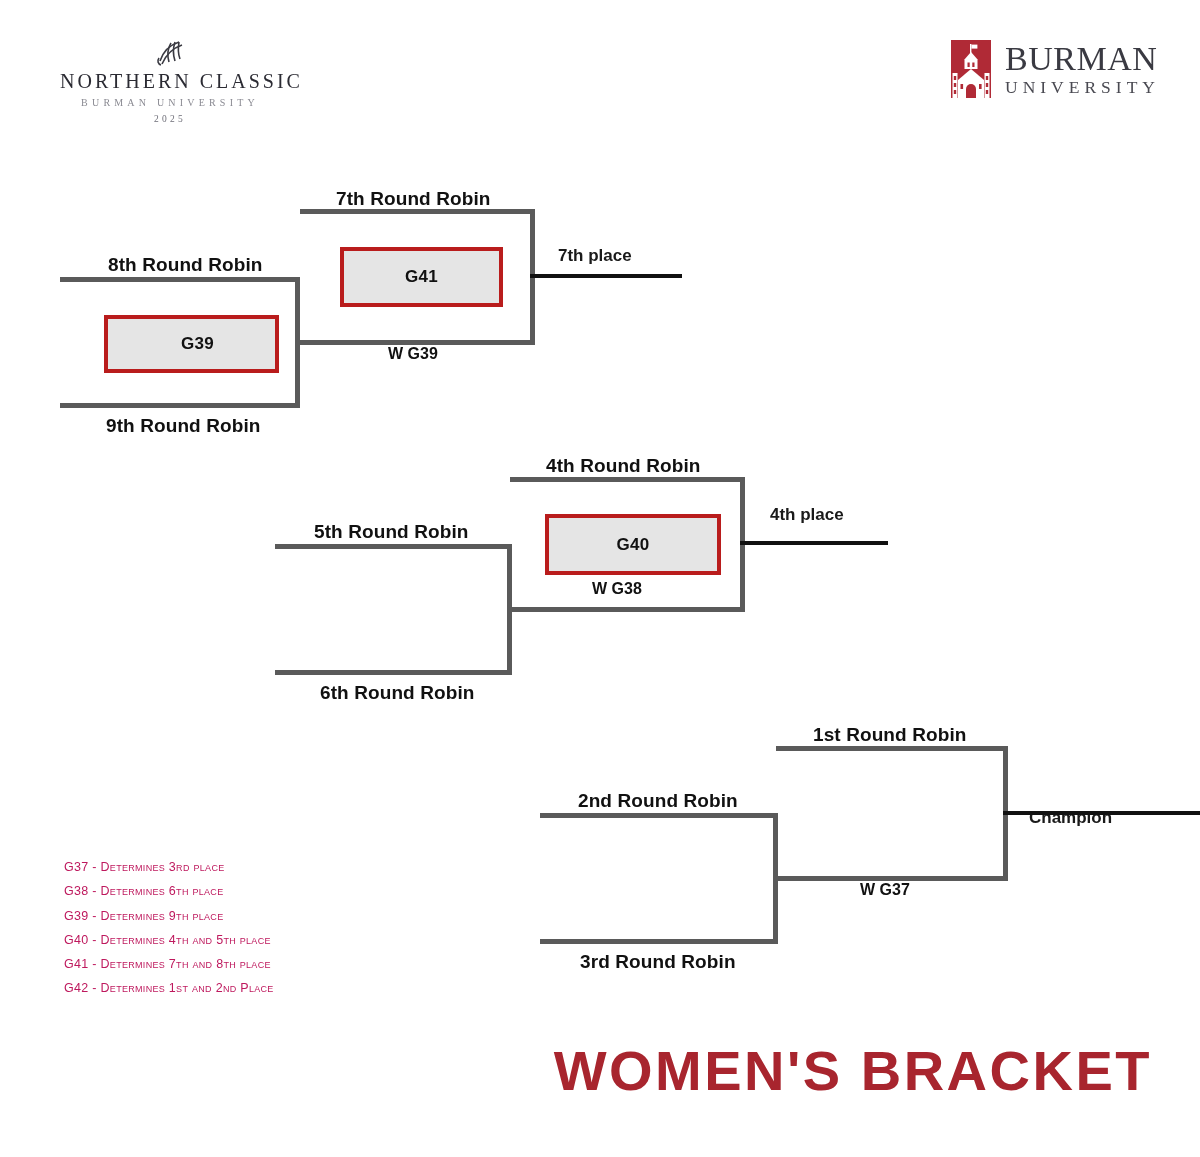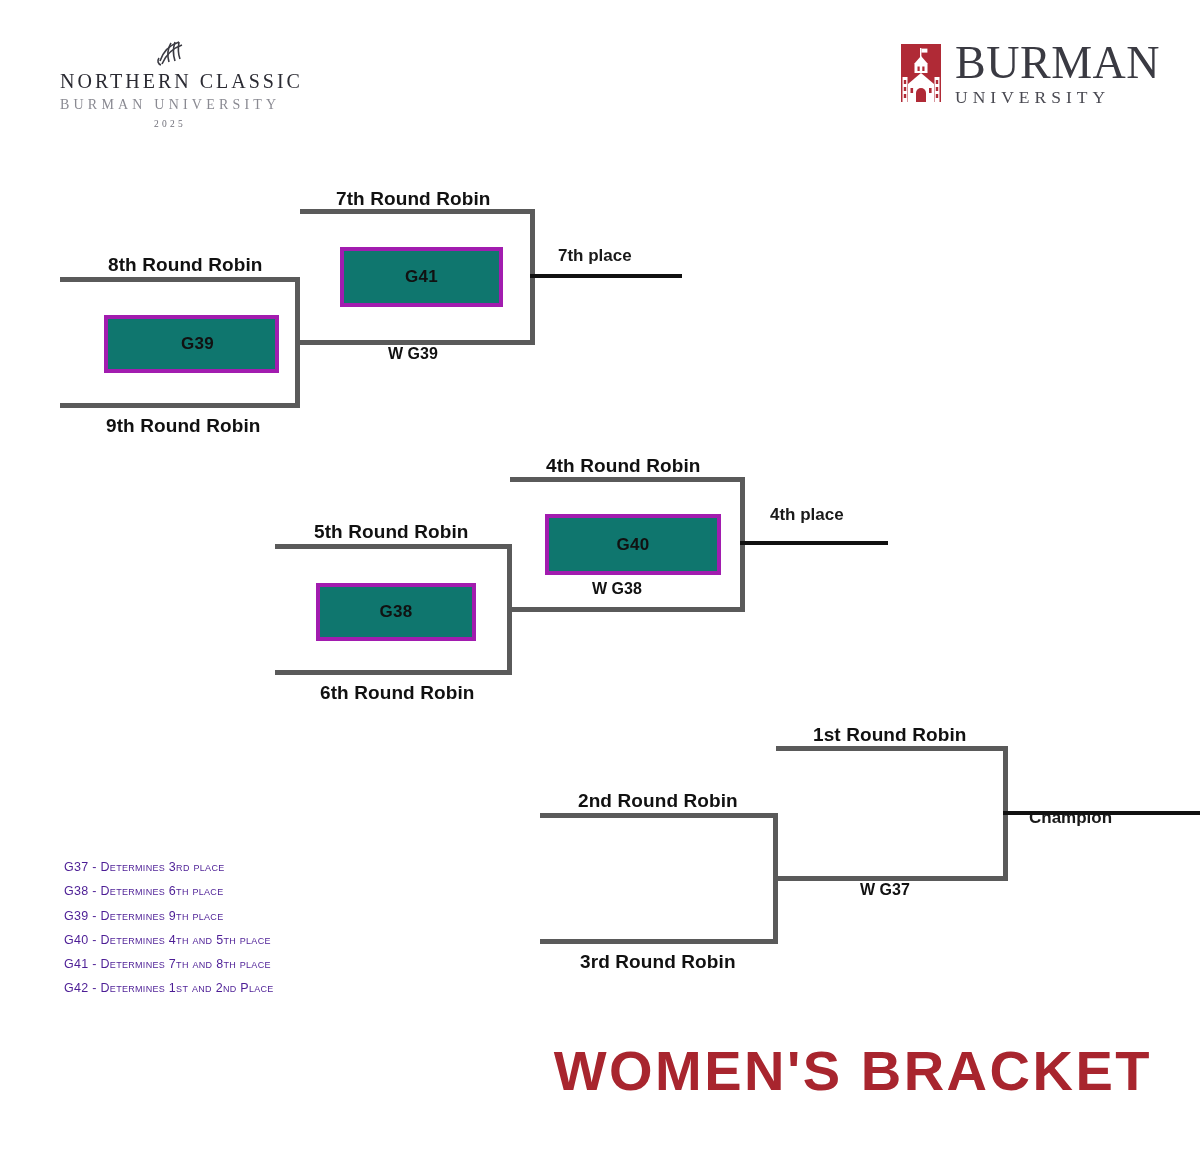--- a/index.html
+++ b/index.html
@@ -36,21 +36,21 @@
   .nc-title {
     font-family: "Liberation Serif", serif;
     font-size: 20px;
     letter-spacing: 3.0px;
     color: #2b2b33;
     white-space: nowrap;
     line-height: 1.1;
   }
   .nc-sub {
     font-family: "Liberation Serif", serif;
-    font-size: 14px;
+    font-size: 10px;
     letter-spacing: 4.2px;
     color: #8a8a92;
     margin-top: 5px;
     white-space: nowrap;
   }
   .nc-year {
     font-family: "Liberation Serif", serif;
     font-size: 9.5px;
     letter-spacing: 3.2px;
     color: #6e6e78;
@@ -67,21 +67,21 @@
     gap: 14px;
   }
   .bu-mark {
     width: 40px;
     height: 58px;
     flex: 0 0 auto;
   }
   .bu-words { line-height: 1; }
   .bu-name {
     font-family: "Liberation Serif", serif;
-    font-size: 46px;
+    font-size: 34px;
     color: #3a3a42;
     letter-spacing: 0.5px;
     line-height: 1;
   }
   .bu-univ {
     font-family: "Liberation Serif", serif;
     font-size: 17.5px;
     color: #4a4a52;
     letter-spacing: 5.0px;
     margin-top: 3px;
@@ -98,22 +98,22 @@
   .vline {
     position: absolute;
     width: 5px;
     background: #5a5a5a;
   }
   .outline-black {
     background: #111111;
   }
   .gbox {
     position: absolute;
-    border: 4px solid #a21caf;
-    background: #0f766e;
+    border: 4px solid #b91c1c;
+    background: #e5e5e5;
     display: flex;
     align-items: center;
     justify-content: center;
     font-weight: bold;
     font-size: 17px;
     color: #111111;
     letter-spacing: 0.3px;
   }
   .rlabel {
     position: absolute;
@@ -139,21 +139,21 @@
   }
 
   
   .legend {
     position: absolute;
     left: 64px;
     top: 855px;
   }
   .legend-row {
     font-size: 12.5px;
-    color: #4c1d95;
+    color: #be185d;
     letter-spacing: 0.3px;
     line-height: 24.3px;
     font-variant: small-caps;
     white-space: nowrap;
   }
 
   
   .foot-title {
     position: absolute;
     right: 48px;
@@ -249,21 +249,20 @@
   <div class="bracket" style="left:0; top:0; width:1200px; height:1157px; pointer-events:none;">
 
     <div class="rlabel" style="left:314px; top:521px;">5th Round Robin</div>
     <div class="hline" style="left:275px; top:544px; width:237px;"></div>
 
     <div class="hline" style="left:275px; top:670px; width:237px;"></div>
     <div class="rlabel" style="left:320px; top:682px;">6th Round Robin</div>
 
     <div class="vline" style="left:507px; top:544px; height:131px;"></div>
 
-    <div class="gbox" style="left:316px; top:583px; width:152px; height:50px;">G38</div>
 
     <div class="hline" style="left:507px; top:607px; width:238px;"></div>
 
     <div class="rlabel" style="left:546px; top:455px;">4th Round Robin</div>
     <div class="hline" style="left:510px; top:477px; width:235px;"></div>
 
     <div class="hline" style="left:510px; top:607px; width:235px;"></div>
     <div class="wlabel" style="left:592px; top:580px;">W G38</div>
 
     <div class="vline" style="left:740px; top:477px; height:135px;"></div>

